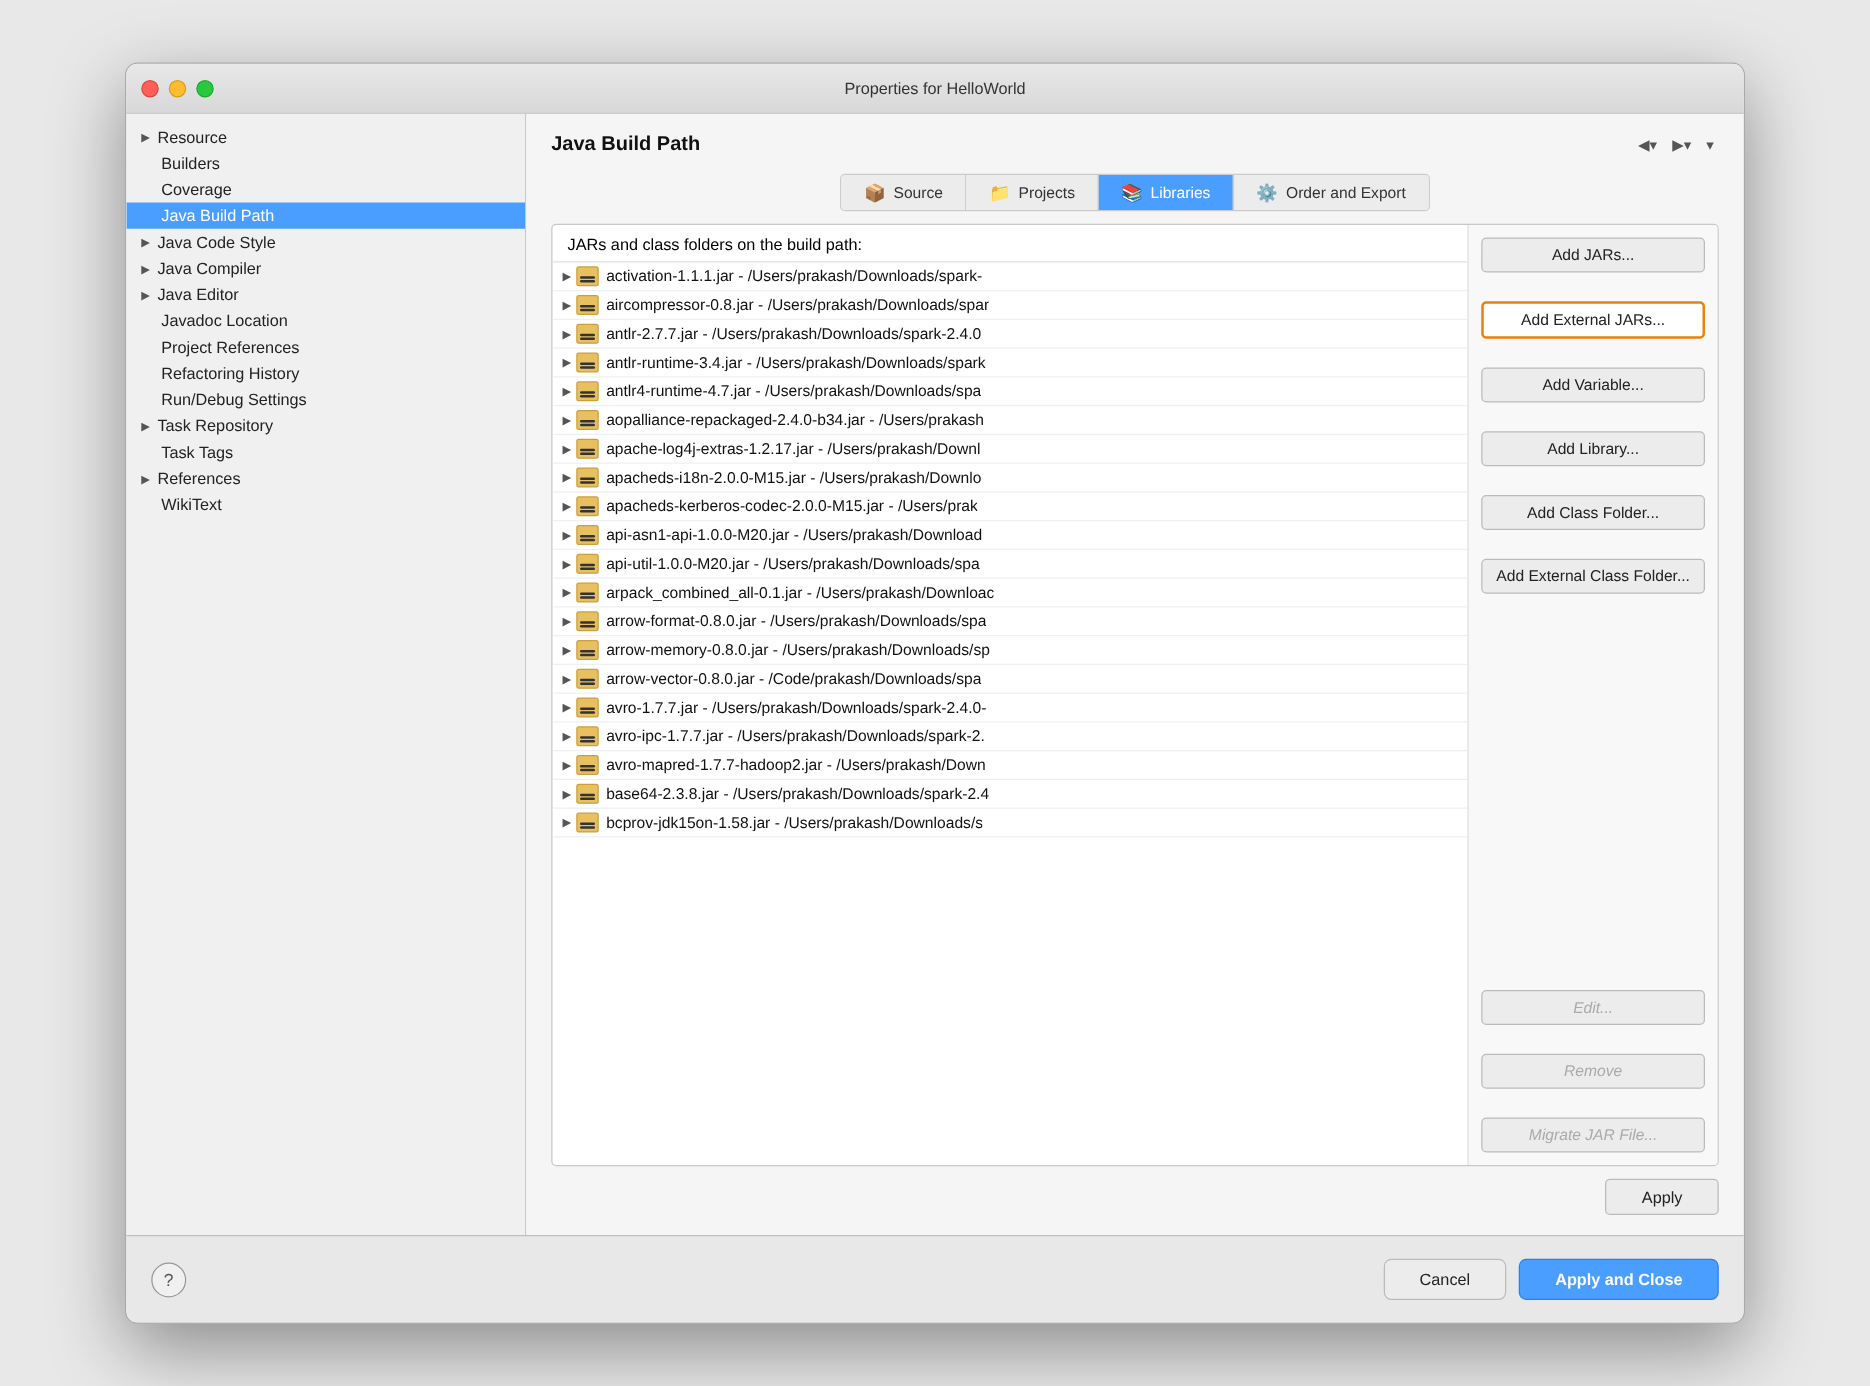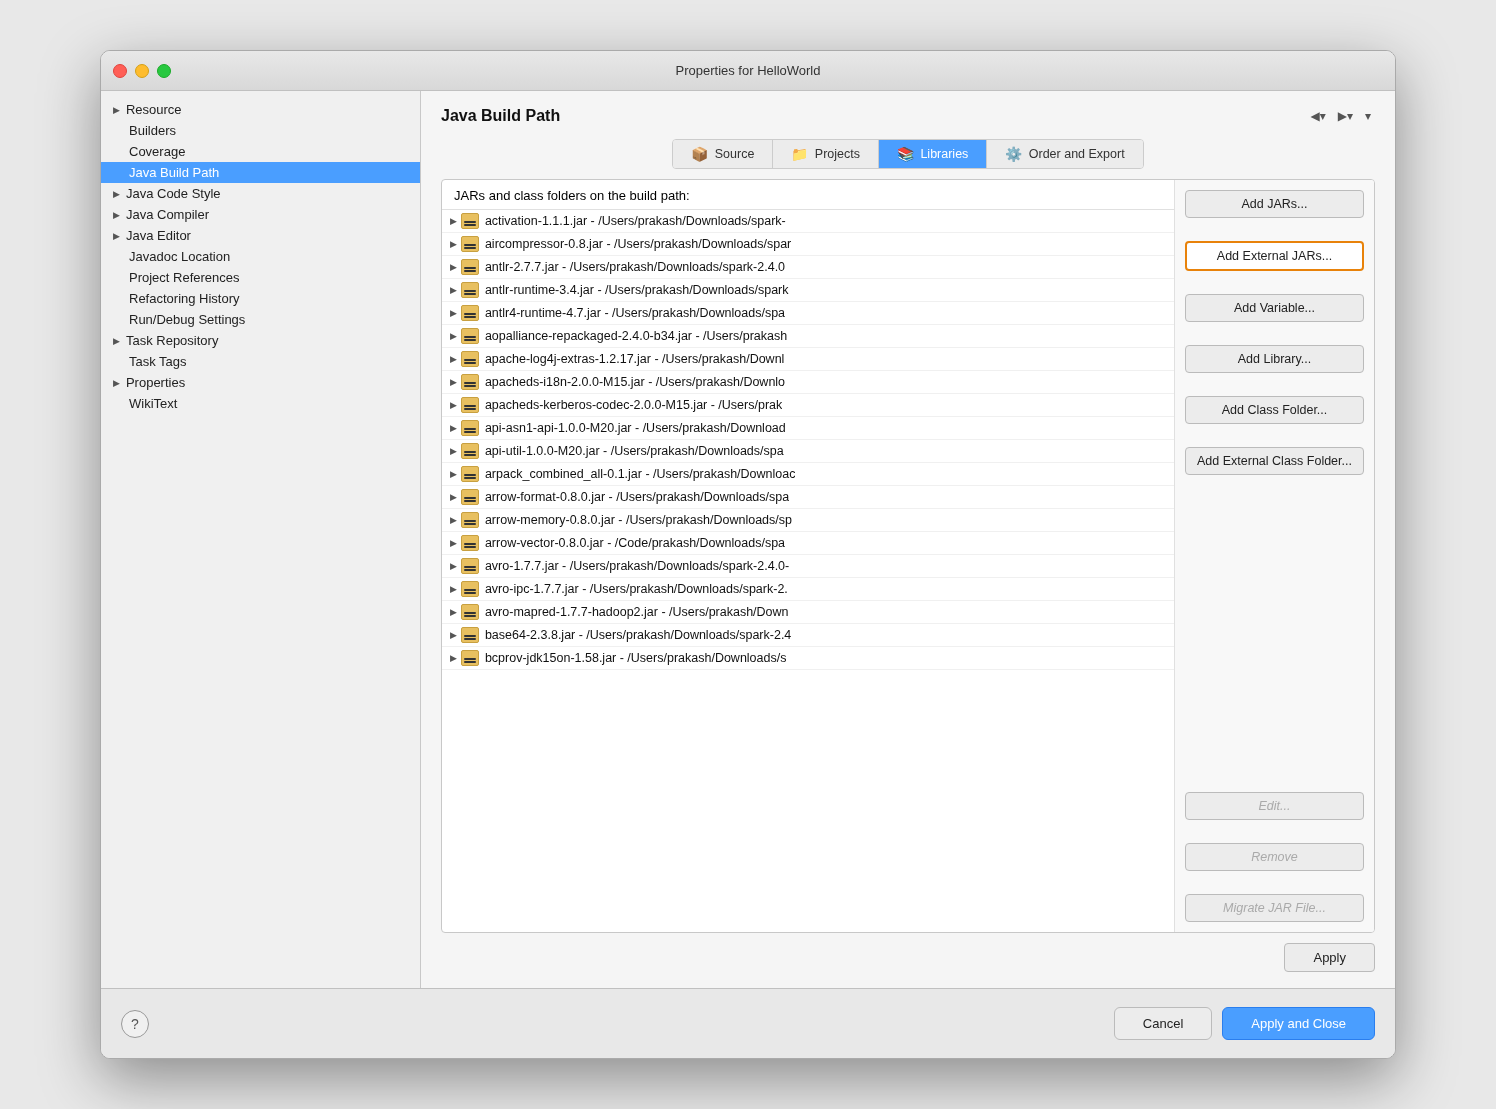--- a/index.html
+++ b/index.html
@@ -301,21 +301,21 @@
       color: #222;
     }
     .apply-close-btn {
       padding: 8px 28px;
       background: #4a9eff;
       border: 1px solid #2a7eee;
       border-radius: 6px;
       cursor: pointer;
       font-size: 13px;
       color: white;
-      font-weight: 400;
+      font-weight: 700;
     }
   </style>
 </head>
 <body>
 
 <div class="window">
 
   <div class="title-bar">
     <div class="traffic-lights">
       <div class="traffic-light close"></div>
@@ -369,21 +369,21 @@
           </div>
           <div class="sidebar-item">
             <span class="arrow">▶</span>
             <span>Task Repository</span>
           </div>
           <div class="sidebar-item indented">
             <span>Task Tags</span>
           </div>
           <div class="sidebar-item">
             <span class="arrow">▶</span>
-            <span>Properties</span>
+            <span>References</span>
           </div>
           <div class="sidebar-item indented">
             <span>WikiText</span>
           </div>
         </div>
     </div>
 
     <div class="content-area">
       <div class="content-header">
         <span>Java Build Path</span>

